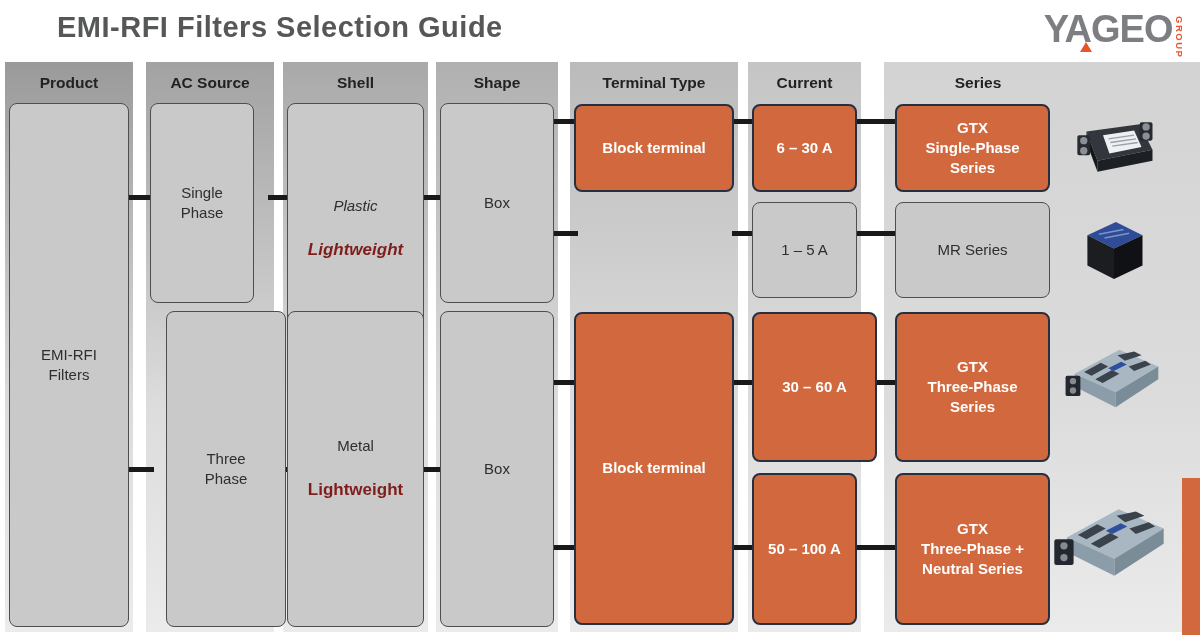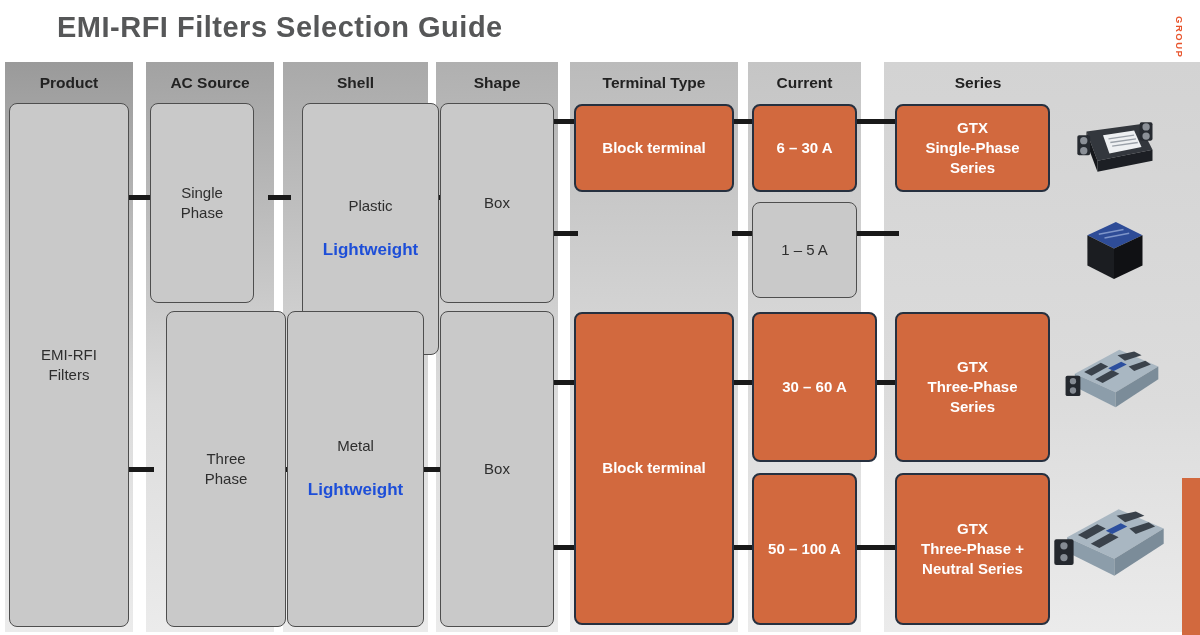--- a/index.html
+++ b/index.html
@@ -41,40 +41,41 @@
   .conn{position:absolute;height:5px;background:#191919;z-index:1;}
   
   .node{
     position:absolute;z-index:2;box-sizing:border-box;border-radius:8px;
     background:#c9c9c9;border:1.5px solid #4e4e4e;
     display:flex;flex-direction:column;align-items:center;justify-content:center;
     text-align:center;font-size:15px;color:#2e2e2e;line-height:1.35;
   }
   .node.pre{white-space:pre-line;}
   .node.orange{background:#d2693e;border:2px solid #26303f;color:#ffffff;font-weight:bold;}
-  .shell-weight{margin-top:22px;font-size:17px;font-weight:bold;color:#1d4ed8;}
+  .shell-weight{margin-top:22px;font-size:17px;font-weight:bold;color:#7f1d1d;}
   .faston-label{font-size:15px;color:#2e2e2e;}
   .faston-note{
     margin-top:5px;font-size:9.5px;font-style:italic;font-weight:bold;color:#2b2b2b;
     line-height:1.3;white-space:pre-line;
   }
   
   .edge-accent{position:absolute;left:1182px;top:478px;width:18px;height:157px;background:#d2693e;z-index:3;}
   
   .photo{position:absolute;z-index:3;}
   .photo svg{display:block;width:100%;height:100%;}
 </style>
 </head>
 <body>
 
 <div class="canvas">
 
   <h1 class="title">EMI-RFI Filters Selection Guide</h1>
 
   <div class="logo">
+    <span class="brand">YAGEO</span>
     <span class="a-tri"></span>
     <span class="group">GROUP</span>
   </div>
 
   <div class="strip s1">
     <div class="colhead">Product</div>
   </div>
   <div class="strip s2">
     <div class="colhead">AC Source</div>
   </div>
@@ -118,21 +119,21 @@
   <div class="conn" style="left:855px;top:545px;width:44px;"></div>
 
   <div class="node pre" style="left:9px;top:103px;width:120px;height:524px;">EMI-RFI
 Filters</div>
 
   <div class="node pre" style="left:150px;top:103px;width:104px;height:200px;">Single
 Phase</div>
   <div class="node pre" style="left:166px;top:311px;width:120px;height:316px;">Three
 Phase</div>
 
-  <div class="node" style="left:302px;top:103px;width:137px;height:252px;">
+  <div class="node" style="left:287px;top:103px;width:137px;height:252px;font-style:italic;">
     <span>Plastic</span>
     <span class="shell-weight">Lightweight</span>
   </div>
   <div class="node" style="left:287px;top:311px;width:137px;height:316px;">
     <span>Metal</span>
     <span class="shell-weight">Lightweight</span>
   </div>
 
   <div class="node" style="left:440px;top:103px;width:114px;height:200px;">Box</div>
   <div class="node" style="left:440px;top:311px;width:114px;height:316px;">Box</div>
@@ -141,20 +142,21 @@
   <div class="node orange" style="left:574px;top:312px;width:160px;height:313px;">Block terminal</div>
 
   <div class="node orange" style="left:752px;top:104px;width:105px;height:88px;">6 – 30 A</div>
   <div class="node" style="left:752px;top:202px;width:105px;height:96px;">1 – 5 A</div>
   <div class="node orange" style="left:752px;top:312px;width:125px;height:150px;">30 – 60 A</div>
   <div class="node orange" style="left:752px;top:473px;width:105px;height:152px;">50 – 100 A</div>
 
   <div class="node orange pre" style="left:895px;top:104px;width:155px;height:88px;">GTX
 Single-Phase
 Series</div>
+  <div class="node" style="left:895px;top:202px;width:155px;height:96px;">MR Series</div>
   <div class="node orange pre" style="left:895px;top:312px;width:155px;height:150px;">GTX
 Three-Phase
 Series</div>
   <div class="node orange pre" style="left:895px;top:473px;width:155px;height:152px;">GTX
 Three-Phase +
 Neutral Series</div>
 
   <div class="photo" style="left:1068px;top:115px;width:92px;height:66px;">
     <svg viewBox="0 0 100 72">
       <polygon points="20,18 78,10 92,38 32,50" fill="#33373d"></polygon>

